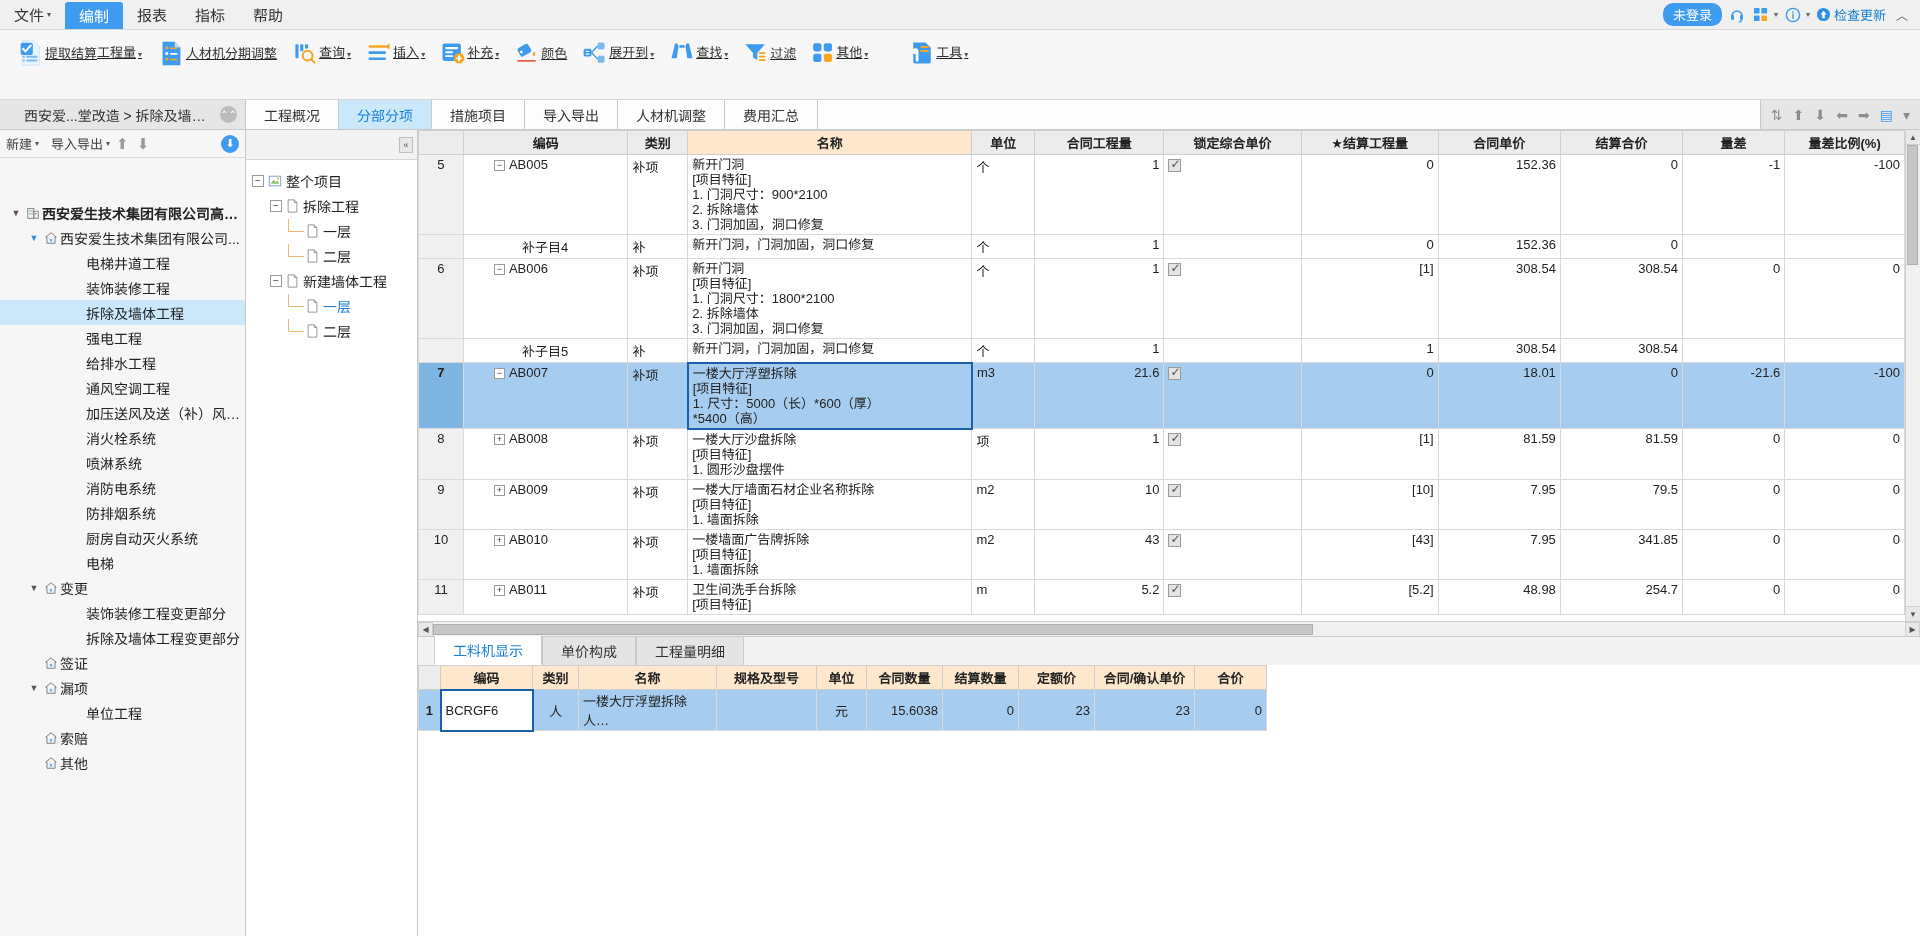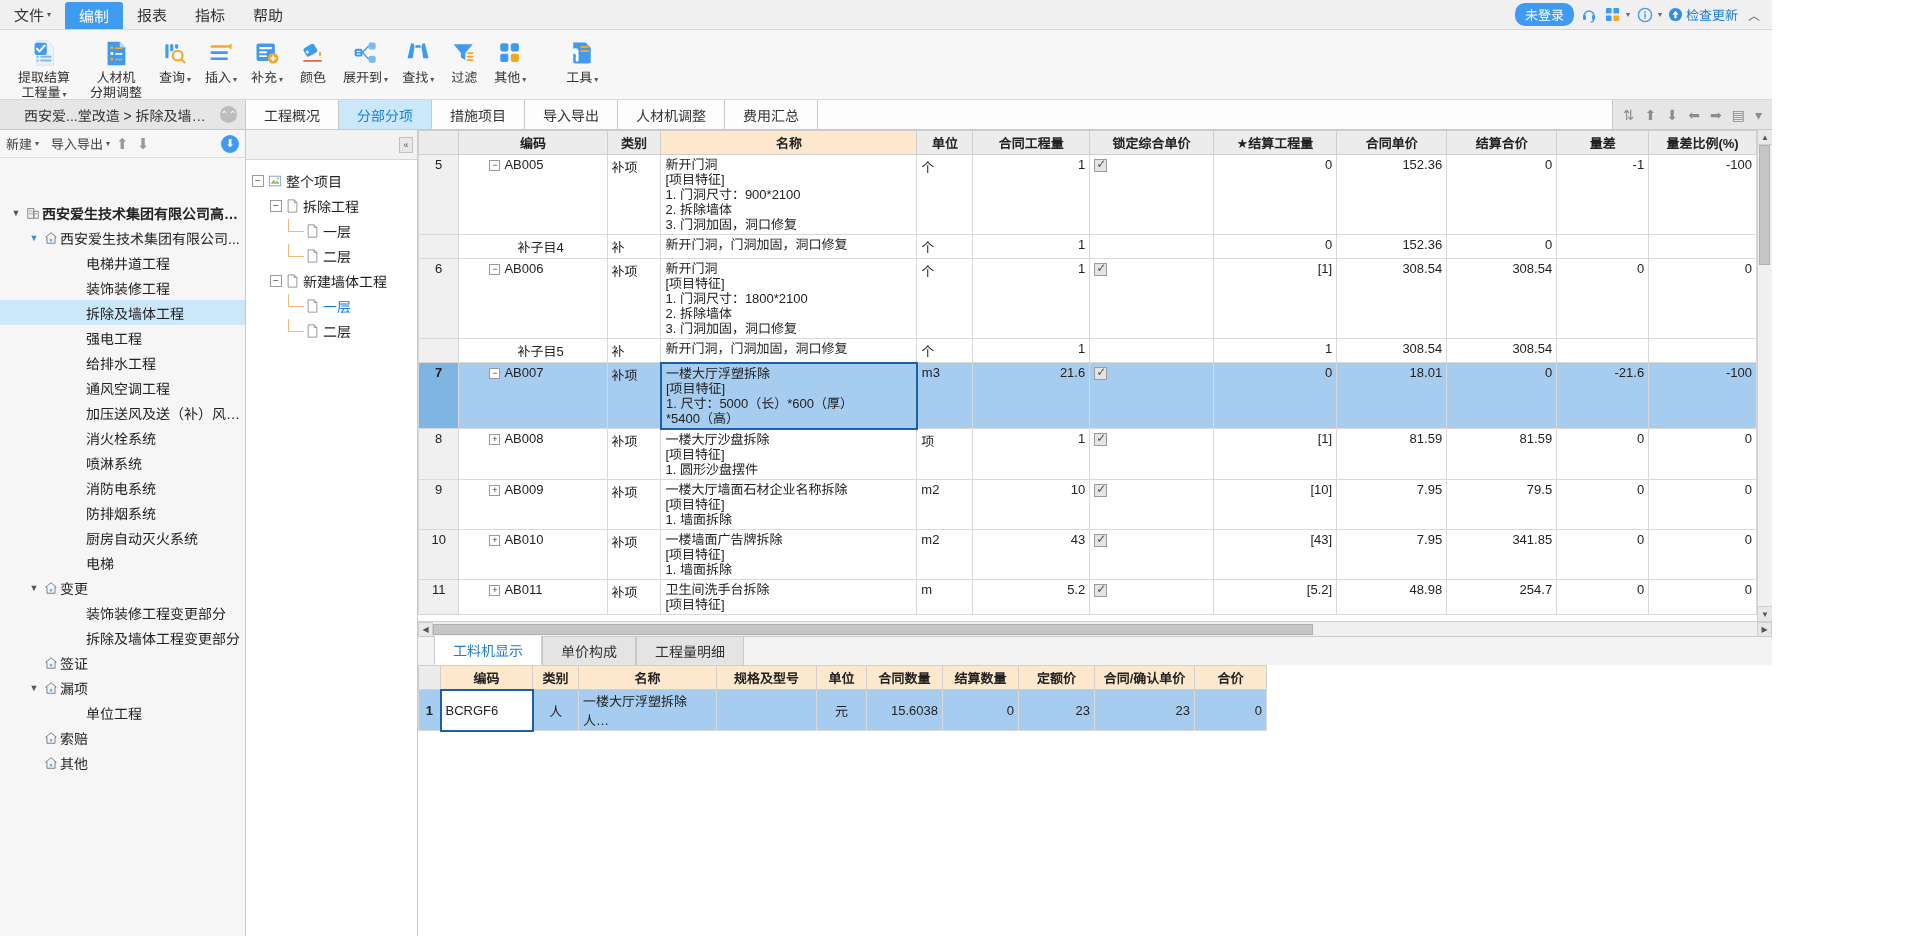--- a/index.html
+++ b/index.html
@@ -5,21 +5,21 @@
   * { box-sizing: border-box; }
   html, body {
     margin: 0; padding: 0;
     width: 1920px; height: 936px;
     font-family: "Liberation Sans", "DejaVu Sans", sans-serif;
     font-size: 14px;
     color: #222;
     background: #fff;
     overflow: hidden;
   }
-  #app { position: relative; width: 1772px; height: 936px; display: flex; flex-direction: column; }
+  #app { position: relative; width: 1920px; height: 936px; display: flex; flex-direction: column; }
 
   
   .menubar {
     height: 30px; background: #f0f0f0; display: flex; align-items: stretch;
     border-bottom: 1px solid #d6d6d6; flex: 0 0 30px; position: relative;
   }
   .menu-item {
     display: flex; align-items: center; padding: 0 14px; font-size: 15px;
     color: #333; cursor: default; white-space: nowrap;
   }
@@ -44,22 +44,22 @@
   .upd-link { color: #1a7fd4; font-size: 13px; display: flex; align-items: center; gap: 3px; white-space: nowrap; }
   .chev-up { color: #666; font-size: 12px; padding: 0 4px; }
 
   
   .ribbon {
     height: 70px; background: #f7f7f7; border-bottom: 1px solid #d6d6d6;
     display: flex; align-items: flex-start; padding: 4px 4px 0 8px; flex: 0 0 70px;
     position: relative;
   }
   .rb-btn {
-    display: flex; flex-direction: column; align-items: center; justify-content: flex-start;
-    min-width: 46px; padding: 2px 7px; cursor: default; position: relative;
+    display: flex; flex-direction: row; align-items: center; justify-content: flex-start;
+    min-width: 46px; padding: 2px 7px; cursor: default; position: relative; text-decoration: underline;
   }
   .rb-btn.wide { min-width: 72px; }
   .rb-ico { height: 34px; display: flex; align-items: center; justify-content: center; }
   .rb-label { font-size: 13px; color: #333; line-height: 15px; text-align: center; white-space: nowrap; }
   .rb-label2 { font-size: 13px; color: #333; line-height: 15px; text-align: center; white-space: nowrap; }
   .rb-caret { font-size: 8px; color: #555; margin-left: 2px; }
 
   
   .crumbbar {
     height: 30px; display: flex; align-items: stretch; background: #e6e6e6;

